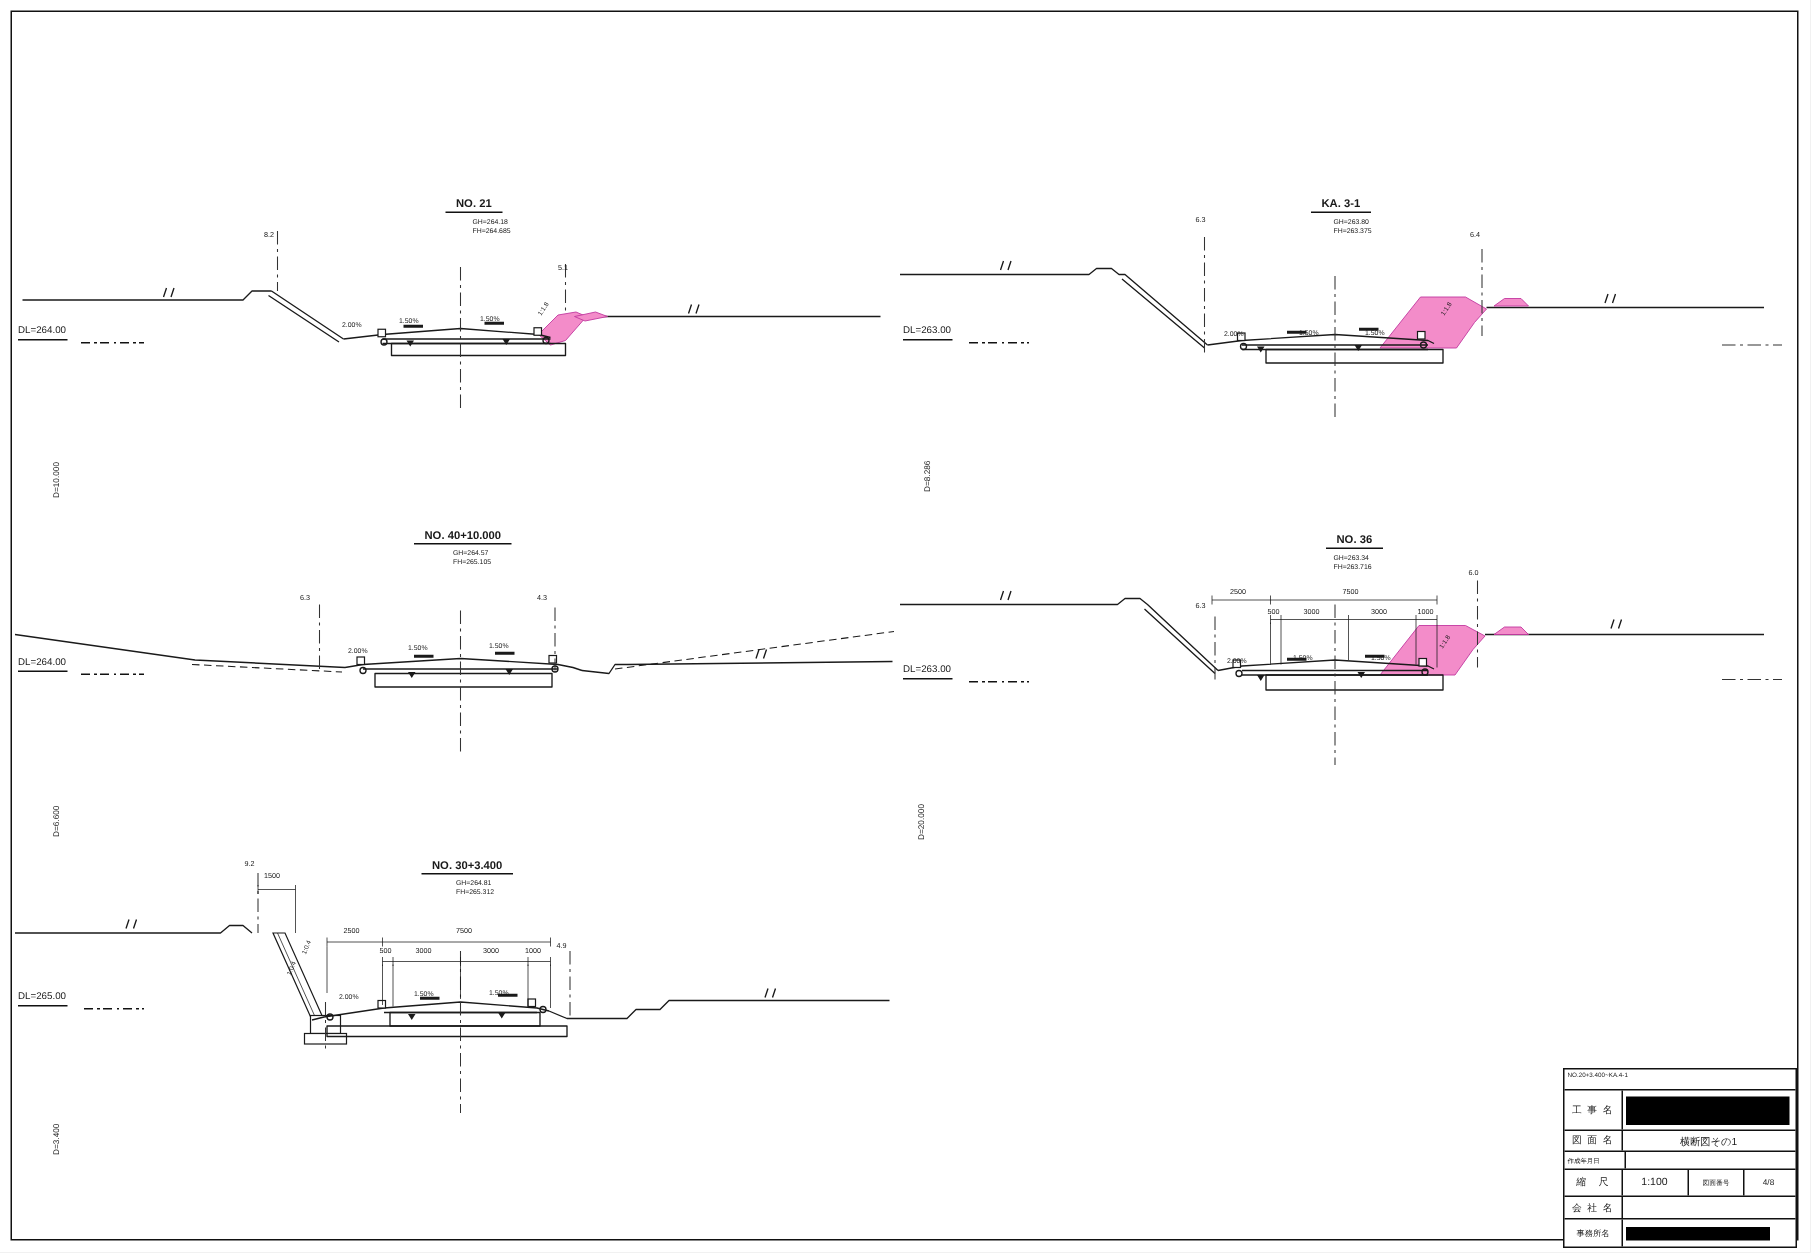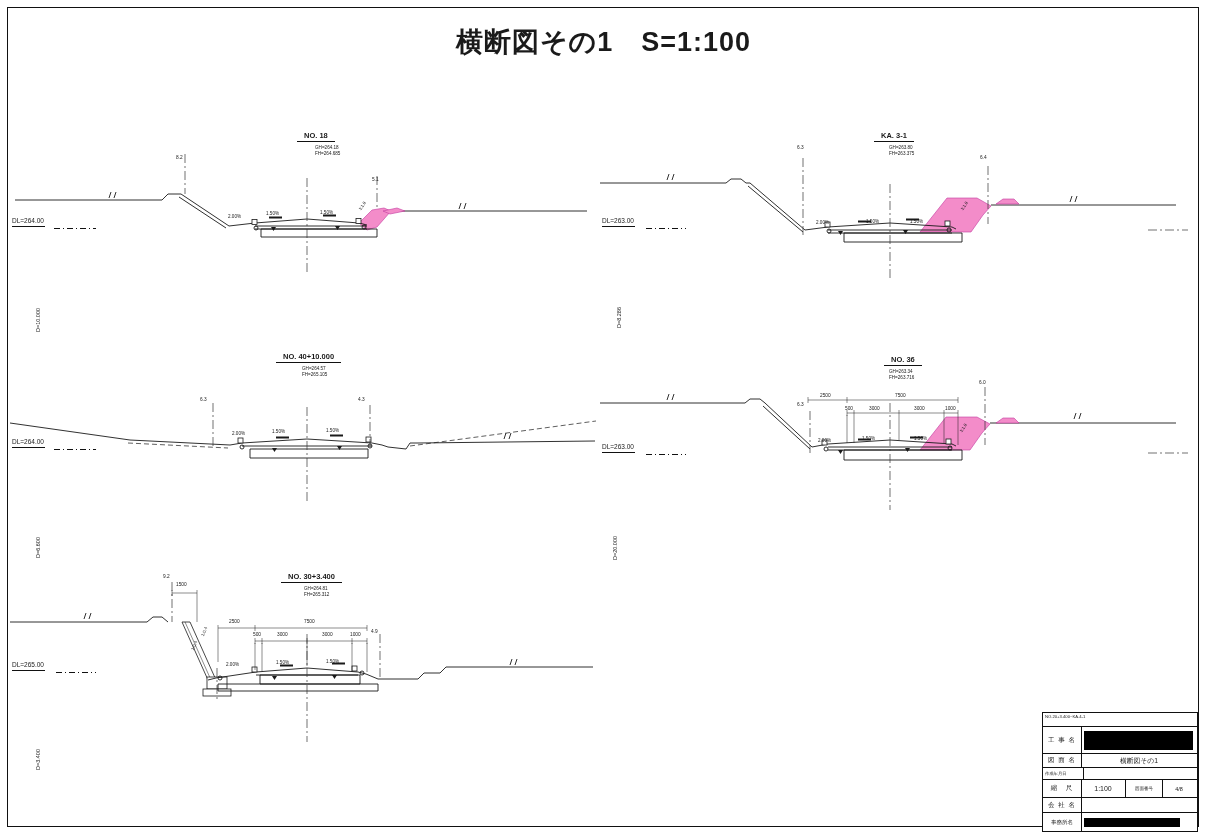--- a/index.html
+++ b/index.html
@@ -33,21 +33,20 @@
   .tb-label{position:absolute;left:0;top:0;bottom:0;width:38px;border-right:0.8px solid #111;
             display:flex;align-items:center;justify-content:center;font-size:6.5px;letter-spacing:1px;}
   .tb-val{position:absolute;left:38px;right:0;top:0;bottom:0;display:flex;align-items:center;justify-content:center;}
   .redact{position:absolute;background:#000;}
 </style>
 </head>
 <body>
 
 <div id="page">
   <div class="frame"></div>
-  <div class="title">横断図その1　S=1:100</div>
 
   <svg class="sec" style="left:15px;top:120px" width="580" height="170" viewBox="0 0 580 170">
     <g>
       <path class="g" d="M0,80 H147 L153,74 H166 M166,74 L214,106 M164,77 L211,108"></path>
       <path class="g" d="M376,91 H572"></path>
       <path class="g" d="M94,78 l2,-6 M99,78 l2,-6 M444,89 l2,-6 M449,89 l2,-6"></path>
     </g>
     <g>
       <polygon class="pink" points="344,103 357,90 369,88 376,91 362,107 352,110"></polygon>
       <polygon class="pink" points="368,91 382,88 390,91 375,94"></polygon>
@@ -186,21 +185,21 @@
     <g>
       <path class="cl" d="M297,72 V180"></path>
       <path class="cl" d="M162,20 V60 M370,72 V118"></path>
       <path class="thin" d="M162,31 H187 M162,28 V34 M187,28 V34 M187,34 V60"></path>
       <path class="thin" d="M208,66 H357 M208,63 V69 M245,63 V69 M357,63 V69"></path>
       <path class="thin" d="M245,79 H357 M245,76 V82 M252,76 V82 M297,76 V82 M342,76 V82 M357,76 V82"></path>
       <path class="thin" d="M208,69 V100 M245,81 V108 M252,81 V109 M297,81 V104 M342,81 V109 M357,81 V110"></path>
     </g>
   </svg>
 
-  <div class="ov secname" style="left:297px;top:132px">NO. 18</div>
+  <div class="ov secname" style="left:297px;top:132px">NO. 21</div>
   <div class="ov ghfh" style="left:315px;top:145px">
     <div>GH=264.18</div>
     <div>FH=264.685</div>
   </div>
   <div class="ov dl" style="left:12px;top:218px">DL=264.00</div>
   <div class="ov dashseg" style="left:54px;top:228px;width:42px"></div>
   <div class="ov dm" style="left:176px;top:156px">8.2</div>
   <div class="ov dm" style="left:372px;top:178px">5.1</div>
   <div class="ov sl" style="left:228px;top:215px">2.00%</div>
   <div class="ov sl" style="left:266px;top:212px">1.50%</div>

